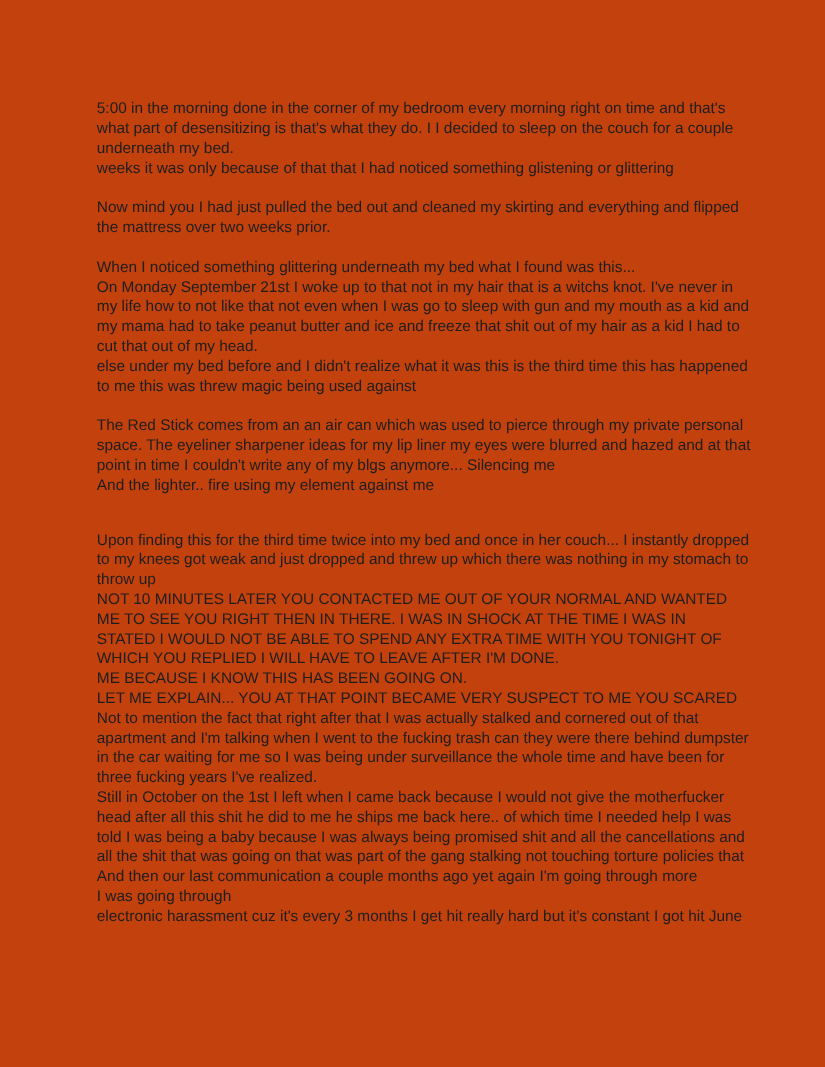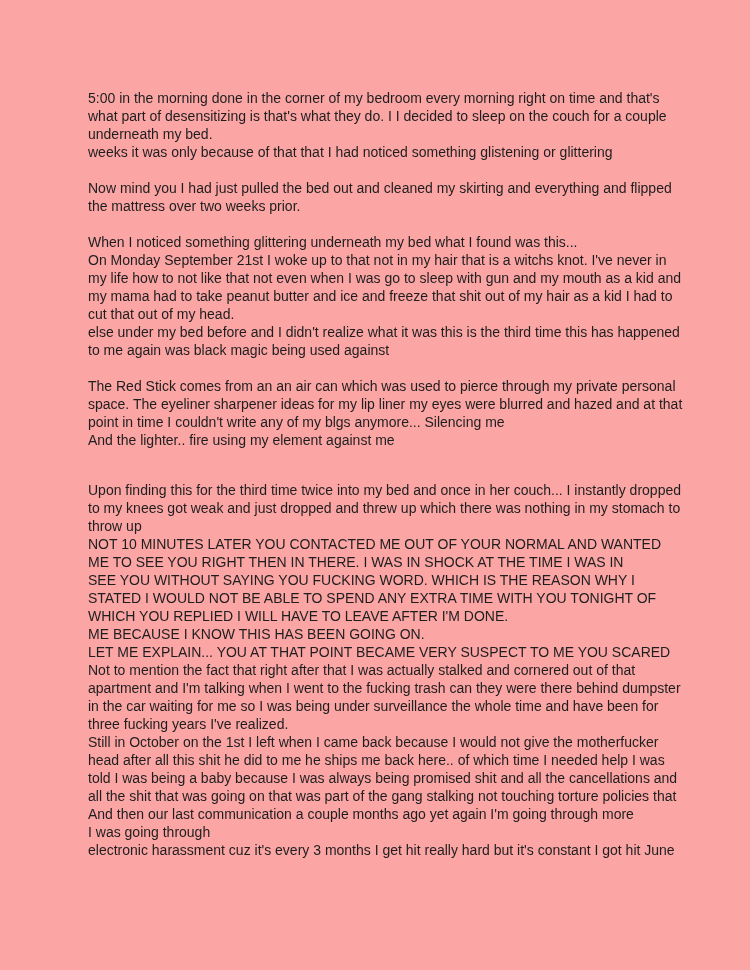--- a/index.html
+++ b/index.html
@@ -33,54 +33,53 @@
   }
   .text-line {
     height: 18px;
     line-height: 18px;
     white-space: pre;
   }
 </style>
 </head>
 <body>
 
-<div class="page" style="background: #fca5a5;">
+<div class="page" style="background: #c2410c;">
   <div class="doc" id="doc" style="color: rgb(30, 30, 30);">
       <div class="block">
         <div class="text-line">5:00 in the morning done in the corner of my bedroom every morning right on time and that's</div>
         <div class="text-line">what part of desensitizing is that's what they do. I I decided to sleep on the couch for a couple</div>
         <div class="text-line">underneath my bed.</div>
         <div class="text-line">weeks it was only because of that that I had noticed something glistening or glittering</div>
       </div>
       <div class="block">
         <div class="text-line">Now mind you I had just pulled the bed out and cleaned my skirting and everything and flipped</div>
         <div class="text-line">the mattress over two weeks prior.</div>
       </div>
       <div class="block">
         <div class="text-line">When I noticed something glittering underneath my bed what I found was this...</div>
         <div class="text-line">On Monday September 21st I woke up to that not in my hair that is a witchs knot. I've never in</div>
         <div class="text-line">my life how to not like that not even when I was go to sleep with gun and my mouth as a kid and</div>
         <div class="text-line">my mama had to take peanut butter and ice and freeze that shit out of my hair as a kid I had to</div>
         <div class="text-line">cut that out of my head.</div>
         <div class="text-line">else under my bed before and I didn't realize what it was this is the third time this has happened</div>
-        <div class="text-line">to me again was black magic being used against</div>
+        <div class="text-line">to me this was threw magic being used against</div>
       </div>
       <div class="block">
         <div class="text-line">The Red Stick comes from an an air can which was used to pierce through my private personal</div>
         <div class="text-line">space. The eyeliner sharpener ideas for my lip liner my eyes were blurred and hazed and at that</div>
         <div class="text-line">point in time I couldn't write any of my blgs anymore... Silencing me</div>
         <div class="text-line">And the lighter.. fire using my element against me</div>
       </div>
       <div class="block">
         <div class="text-line">Upon finding this for the third time twice into my bed and once in her couch... I instantly dropped</div>
         <div class="text-line">to my knees got weak and just dropped and threw up which there was nothing in my stomach to</div>
         <div class="text-line">throw up</div>
         <div class="text-line">NOT 10 MINUTES LATER YOU CONTACTED ME OUT OF YOUR NORMAL AND WANTED</div>
         <div class="text-line">ME TO SEE YOU RIGHT THEN IN THERE. I WAS IN SHOCK AT THE TIME I WAS IN</div>
-        <div class="text-line">SEE YOU WITHOUT SAYING YOU FUCKING WORD. WHICH IS THE REASON WHY I</div>
         <div class="text-line">STATED I WOULD NOT BE ABLE TO SPEND ANY EXTRA TIME WITH YOU TONIGHT OF</div>
         <div class="text-line">WHICH YOU REPLIED I WILL HAVE TO LEAVE AFTER I'M DONE.</div>
         <div class="text-line">ME BECAUSE I KNOW THIS HAS BEEN GOING ON.</div>
         <div class="text-line">LET ME EXPLAIN... YOU AT THAT POINT BECAME VERY SUSPECT TO ME YOU SCARED</div>
         <div class="text-line">Not to mention the fact that right after that I was actually stalked and cornered out of that</div>
         <div class="text-line">apartment and I'm talking when I went to the fucking trash can they were there behind dumpster</div>
         <div class="text-line">in the car waiting for me so I was being under surveillance the whole time and have been for</div>
         <div class="text-line">three fucking years I've realized.</div>
         <div class="text-line">Still in October on the 1st I left when I came back because I would not give the motherfucker</div>
         <div class="text-line">head after all this shit he did to me he ships me back here.. of which time I needed help I was</div>

